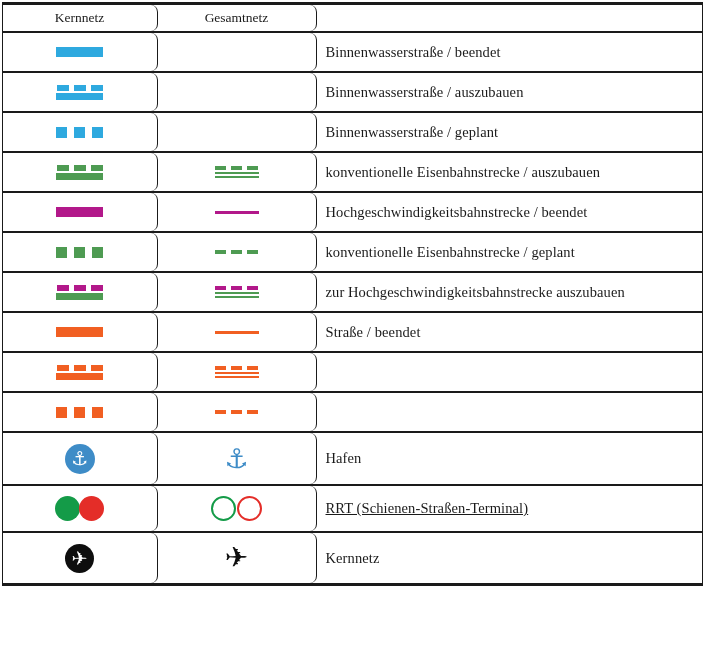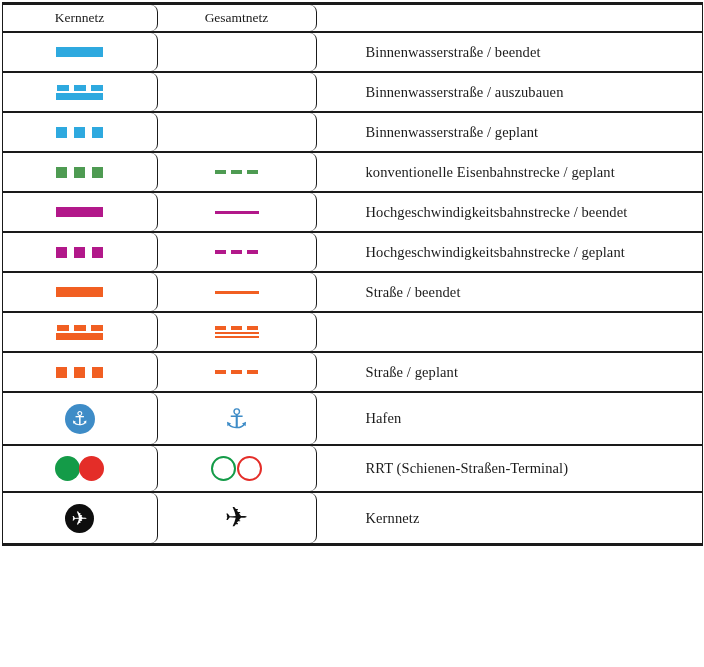--- a/index.html
+++ b/index.html
@@ -7,23 +7,23 @@
   .legend-table{
     width:699px;margin:2px auto 0 auto;
     border-top:3px solid #1a1a1a;border-bottom:3px solid #1a1a1a;
     border-left:1.5px solid #1a1a1a;border-right:1.5px solid #1a1a1a;
   }
   .row{display:grid;grid-template-columns:155px 159px 1fr;border-top:2px solid #1a1a1a;}
   .row.header-row{border-top:none;}
   .cell{display:flex;align-items:center;justify-content:center;min-height:38px;}
   .cell.sep{border-right:1.5px solid #1a1a1a;border-radius:7px;}
   .header-row .cell{min-height:26px;font-size:13.5px;}
-  .label-cell{justify-content:flex-start;padding-left:9px;font-size:14.5px;letter-spacing:.1px;margin-left:40px;}
+  .label-cell{justify-content:flex-start;padding-left:9px;font-size:14.5px;letter-spacing:.1px;}
   .row.tall1 .cell{min-height:51px;}
-  .row.tall2 .cell{min-height:45px;}
+  .row.tall2 .cell{min-height:45px;text-decoration:underline;}
   .row.tall3 .cell{min-height:50px;}
 
   
   .sym-col{display:flex;flex-direction:column;align-items:center;gap:2px;}
   .bar{width:47px;height:10px;}
   .dash-row{display:flex;gap:5px;}
   .dash{width:12px;height:6px;}
   .bar-thin{width:47px;height:7px;}
   .sq-row{display:flex;gap:7px;}
   .sq{width:11px;height:11px;}
@@ -84,60 +84,89 @@
             <div class="sq" style="background: rgb(46, 169, 223);"></div>
             <div class="sq" style="background: rgb(46, 169, 223);"></div>
             <div class="sq" style="background: rgb(46, 169, 223);"></div>
           </div>
         </div>
         <div class="cell sep"></div>
         <div class="cell label-cell">Binnenwasserstraße / geplant</div>
       </div>
       <div class="row">
         <div class="cell sep">
+          <div class="sym-col">
+            <div class="dash-row">
+              <div class="dash" style="background: rgb(78, 155, 82);"></div>
+              <div class="dash" style="background: rgb(78, 155, 82);"></div>
+              <div class="dash" style="background: rgb(78, 155, 82);"></div>
+            </div>
+            <div class="bar-thin" style="background: rgb(78, 155, 82);"></div>
+          </div>
+        </div>
+        <div class="cell sep">
+          <div class="sym-col">
+            <div class="tdash-row">
+              <div class="tdash" style="background: rgb(78, 155, 82);"></div>
+              <div class="tdash" style="background: rgb(78, 155, 82);"></div>
+              <div class="tdash" style="background: rgb(78, 155, 82);"></div>
+            </div>
+            <div class="dbl" style="border-top-color: rgb(78, 155, 82); border-bottom-color: rgb(78, 155, 82);"></div>
+          </div>
+        </div>
+        <div class="cell label-cell">konventionelle Eisenbahnstrecke / auszubauen</div>
+      </div>
+      <div class="row">
+        <div class="cell sep">
+          <div class="bar" style="background: rgb(178, 24, 138);"></div>
+        </div>
+        <div class="cell sep">
+          <div class="tline" style="background: rgb(178, 24, 138);"></div>
+        </div>
+        <div class="cell label-cell">Hochgeschwindigkeitsbahnstrecke / beendet</div>
+      </div>
+      <div class="row">
+        <div class="cell sep">
           <div class="sq-row">
             <div class="sq" style="background: rgb(78, 155, 82);"></div>
             <div class="sq" style="background: rgb(78, 155, 82);"></div>
             <div class="sq" style="background: rgb(78, 155, 82);"></div>
           </div>
         </div>
         <div class="cell sep">
           <div class="tdash-row">
             <div class="tdash" style="background: rgb(78, 155, 82);"></div>
             <div class="tdash" style="background: rgb(78, 155, 82);"></div>
             <div class="tdash" style="background: rgb(78, 155, 82);"></div>
           </div>
         </div>
         <div class="cell label-cell">konventionelle Eisenbahnstrecke / geplant</div>
       </div>
       <div class="row">
         <div class="cell sep">
-          <div class="bar" style="background: rgb(178, 24, 138);"></div>
-        </div>
-        <div class="cell sep">
-          <div class="tline" style="background: rgb(178, 24, 138);"></div>
-        </div>
-        <div class="cell label-cell">Hochgeschwindigkeitsbahnstrecke / beendet</div>
-      </div>
-      <div class="row">
-        <div class="cell sep">
-          <div class="sq-row">
-            <div class="sq" style="background: rgb(178, 24, 138);"></div>
-            <div class="sq" style="background: rgb(178, 24, 138);"></div>
-            <div class="sq" style="background: rgb(178, 24, 138);"></div>
-          </div>
-        </div>
-        <div class="cell sep">
-          <div class="tdash-row">
-            <div class="tdash" style="background: rgb(178, 24, 138);"></div>
-            <div class="tdash" style="background: rgb(178, 24, 138);"></div>
-            <div class="tdash" style="background: rgb(178, 24, 138);"></div>
-          </div>
-        </div>
-        <div class="cell label-cell">Hochgeschwindigkeitsbahnstrecke / geplant</div>
+          <div class="sym-col">
+            <div class="dash-row">
+              <div class="dash" style="background: rgb(178, 24, 138);"></div>
+              <div class="dash" style="background: rgb(178, 24, 138);"></div>
+              <div class="dash" style="background: rgb(178, 24, 138);"></div>
+            </div>
+            <div class="bar-thin" style="background: rgb(78, 155, 82);"></div>
+          </div>
+        </div>
+        <div class="cell sep">
+          <div class="sym-col">
+            <div class="tdash-row">
+              <div class="tdash" style="background: rgb(178, 24, 138);"></div>
+              <div class="tdash" style="background: rgb(178, 24, 138);"></div>
+              <div class="tdash" style="background: rgb(178, 24, 138);"></div>
+            </div>
+            <div class="dbl" style="border-top-color: rgb(78, 155, 82); border-bottom-color: rgb(78, 155, 82);"></div>
+          </div>
+        </div>
+        <div class="cell label-cell">zur Hochgeschwindigkeitsbahnstrecke auszubauen</div>
       </div>
       <div class="row">
         <div class="cell sep">
           <div class="bar" style="background: rgb(241, 95, 34);"></div>
         </div>
         <div class="cell sep">
           <div class="tline" style="background: rgb(241, 95, 34);"></div>
         </div>
         <div class="cell label-cell">Straße / beendet</div>
       </div>
@@ -171,21 +200,20 @@
             <div class="sq" style="background: rgb(241, 95, 34);"></div>
           </div>
         </div>
         <div class="cell sep">
           <div class="tdash-row">
             <div class="tdash" style="background: rgb(241, 95, 34);"></div>
             <div class="tdash" style="background: rgb(241, 95, 34);"></div>
             <div class="tdash" style="background: rgb(241, 95, 34);"></div>
           </div>
         </div>
-        <div class="cell label-cell">Straße / geplant</div>
       </div>
       <div class="row tall1">
         <div class="cell sep">
           <div class="circle-icon anchor-circle icon-font" style="background: rgb(62, 140, 199);">⚓</div>
         </div>
         <div class="cell sep">
           <div class="anchor-plain icon-font" style="color: rgb(62, 140, 199);">⚓</div>
         </div>
         <div class="cell label-cell">Hafen</div>
       </div>

